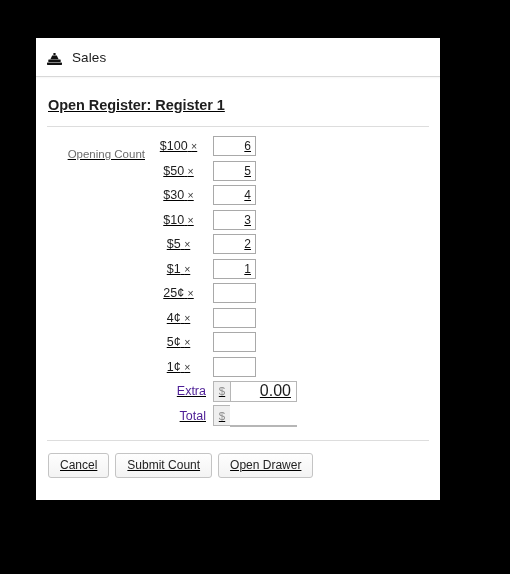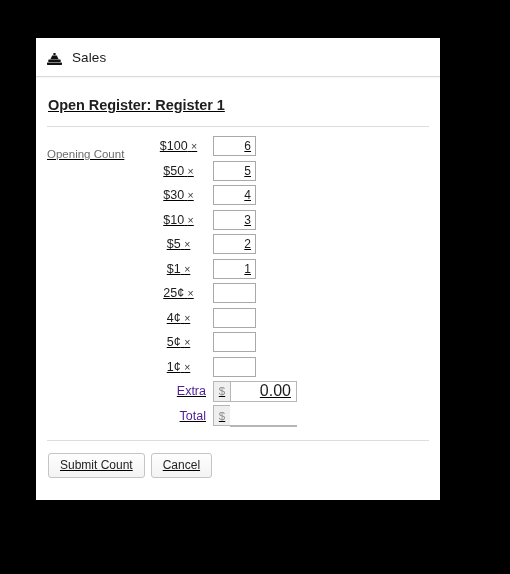--- a/index.html
+++ b/index.html
@@ -92,20 +92,21 @@
     padding-top: 7px;
   }
   .form-row {
     display: flex;
     align-items: center;
     height: 24.5px;
   }
   .grp-label {
     width: 105px;
     flex: 0 0 105px;
+    text-align: right;
     font-size: 11.5px;
     color: #6c6c6c;
     padding-right: 7px;
     white-space: nowrap;
     margin-top: 16px;
   }
   .denom-label {
     width: 61px;
     flex: 0 0 61px;
     text-align: center;
@@ -301,19 +302,20 @@
             <span class="addon">$</span>
             <input class="money-input readonly" type="text" readonly="" value="971.00" style="">
           </span>
         </div>
 
       </div>
 
       <hr class="hr bottom">
 
       <div id="button-bar">
+        <button class="btn" type="button">Cancel</button>
         <button class="btn" type="button">Submit Count</button>
-        <button class="btn" type="button">Cancel</button>
+        <button class="btn" type="button">Open Drawer</button>
       </div>
 
     </div>
   </div>
 </div>
 
 </body></html>

